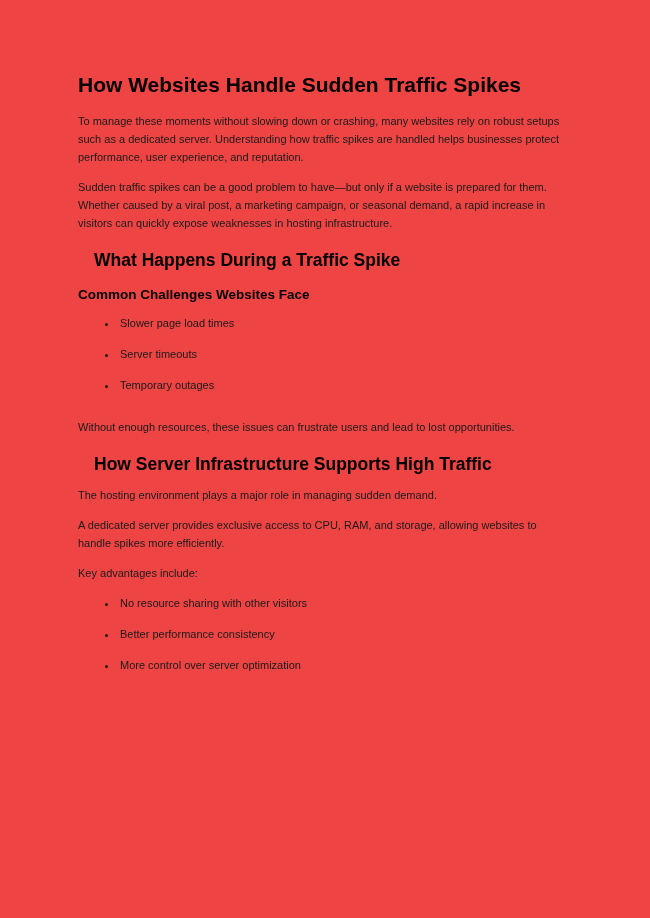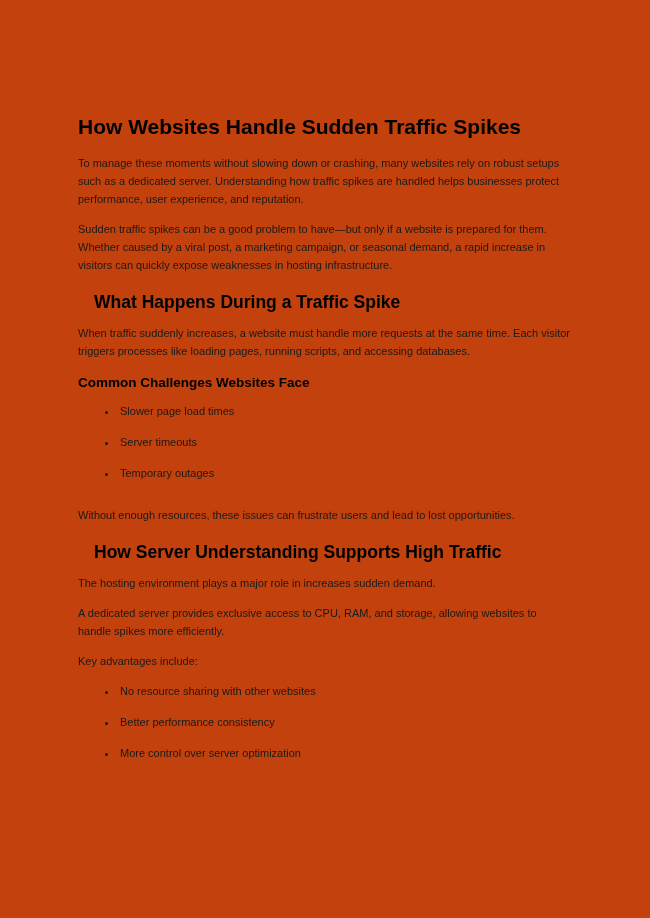--- a/index.html
+++ b/index.html
@@ -5,22 +5,22 @@
   html, body {
     margin: 0;
     padding: 0;
     background: #ffffff;
   }
   .page {
     position: relative;
     width: 650px;
     height: 918px;
     box-sizing: border-box;
-    padding: 114px 78px 40px 78px;
-    background: #c2410c;
+    padding: 72px 78px 40px 78px;
+    background: #ef4444;
     color: #1a1a1a;
     font-family: "Liberation Sans", "DejaVu Sans", sans-serif;
     font-size: 11px;
     line-height: 18px;
     overflow: hidden;
   }
   h1.doc-title {
     font-size: 21px;
     line-height: 26px;
     font-weight: 700;
@@ -63,41 +63,40 @@
 <div class="page">
 
   <h1 class="doc-title">How Websites Handle Sudden Traffic Spikes</h1>
 
   <p class="doc-p">To manage these moments without slowing down or crashing, many websites rely on robust setups such as a dedicated server. Understanding how traffic spikes are handled helps businesses protect performance, user experience, and reputation.</p>
 
   <p class="doc-p">Sudden traffic spikes can be a good problem to have—but only if a website is prepared for them. Whether caused by a viral post, a marketing campaign, or seasonal demand, a rapid increase in visitors can quickly expose weaknesses in hosting infrastructure.</p>
 
   <h2 class="doc-h2">What Happens During a Traffic Spike</h2>
 
-  <p class="doc-p">When traffic suddenly increases, a website must handle more requests at the same time. Each visitor triggers processes like loading pages, running scripts, and accessing databases.</p>
 
   <h3 class="doc-h3">Common Challenges Websites Face</h3>
 
 
   <ul class="doc-list gap-after">
     <li>Slower page load times</li>
     <li>Server timeouts</li>
     <li>Temporary outages</li>
   </ul>
 
   <p class="doc-p">Without enough resources, these issues can frustrate users and lead to lost opportunities.</p>
 
-  <h2 class="doc-h2">How Server Understanding Supports High Traffic</h2>
+  <h2 class="doc-h2">How Server Infrastructure Supports High Traffic</h2>
 
-  <p class="doc-p">The hosting environment plays a major role in increases sudden demand.</p>
+  <p class="doc-p">The hosting environment plays a major role in managing sudden demand.</p>
 
 
   <p class="doc-p">A dedicated server provides exclusive access to CPU, RAM, and storage, allowing websites to handle spikes more efficiently.</p>
 
   <p class="doc-p">Key advantages include:</p>
 
   <ul class="doc-list">
-    <li>No resource sharing with other websites</li>
+    <li>No resource sharing with other visitors</li>
     <li>Better performance consistency</li>
     <li>More control over server optimization</li>
   </ul>
 
 </div>
 
 </body></html>

